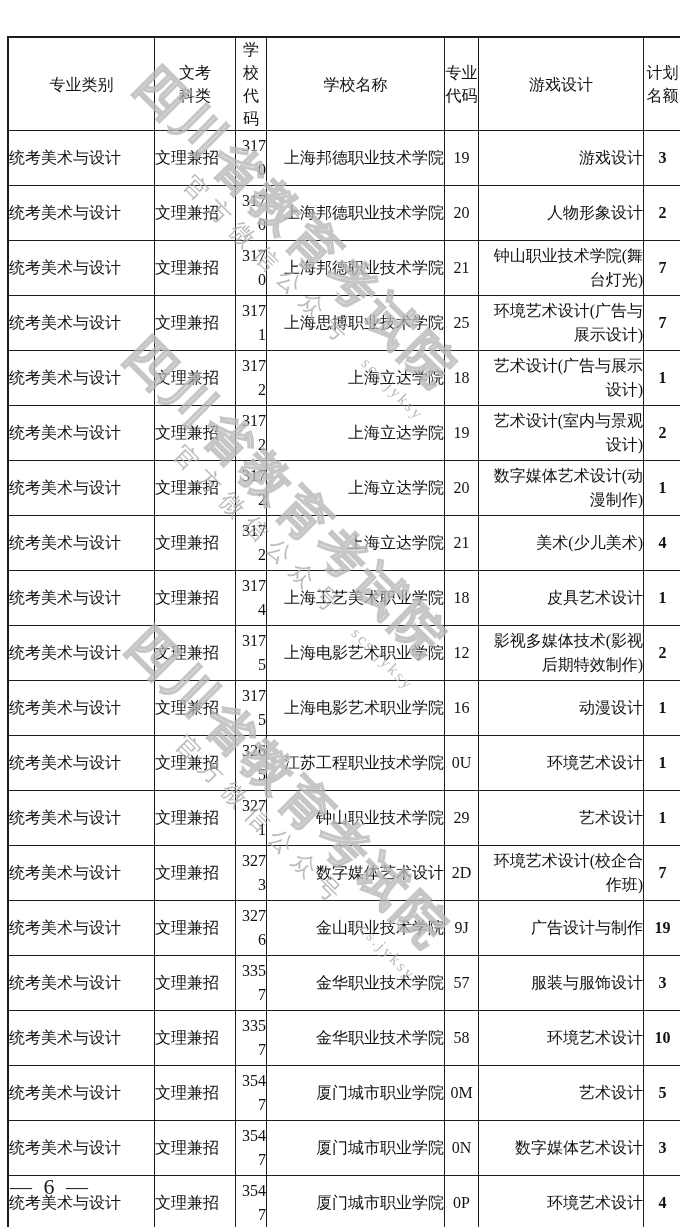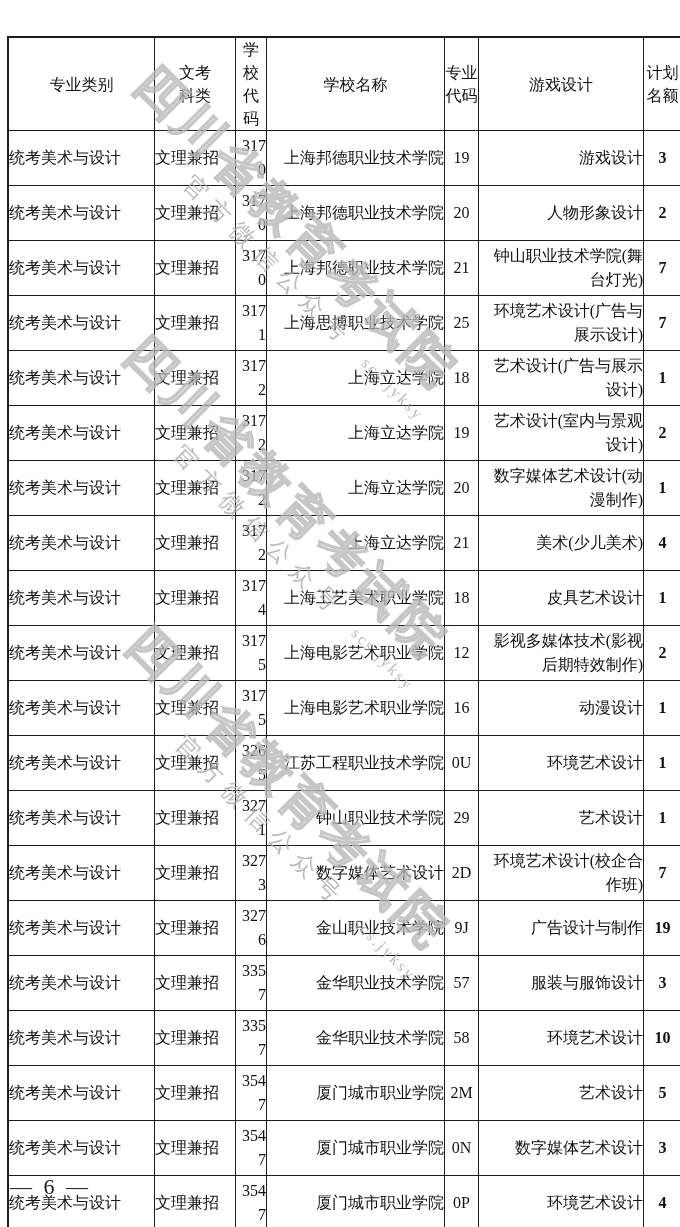--- a/index.html
+++ b/index.html
@@ -245,21 +245,21 @@
         <td class="col-school_name">金华职业技术学院</td>
         <td class="col-major_code">58</td>
         <td class="col-major_name">环境艺术设计</td>
         <td class="col-quota">10</td>
       </tr>
       <tr>
         <td class="col-category">统考美术与设计</td>
         <td class="col-exam_type">文理兼招</td>
         <td class="col-school_code">3547</td>
         <td class="col-school_name">厦门城市职业学院</td>
-        <td class="col-major_code">2M</td>
+        <td class="col-major_code">0M</td>
         <td class="col-major_name">艺术设计</td>
         <td class="col-quota">5</td>
       </tr>
       <tr>
         <td class="col-category">统考美术与设计</td>
         <td class="col-exam_type">文理兼招</td>
         <td class="col-school_code">3547</td>
         <td class="col-school_name">厦门城市职业学院</td>
         <td class="col-major_code">0N</td>
         <td class="col-major_name">数字媒体艺术设计</td>

